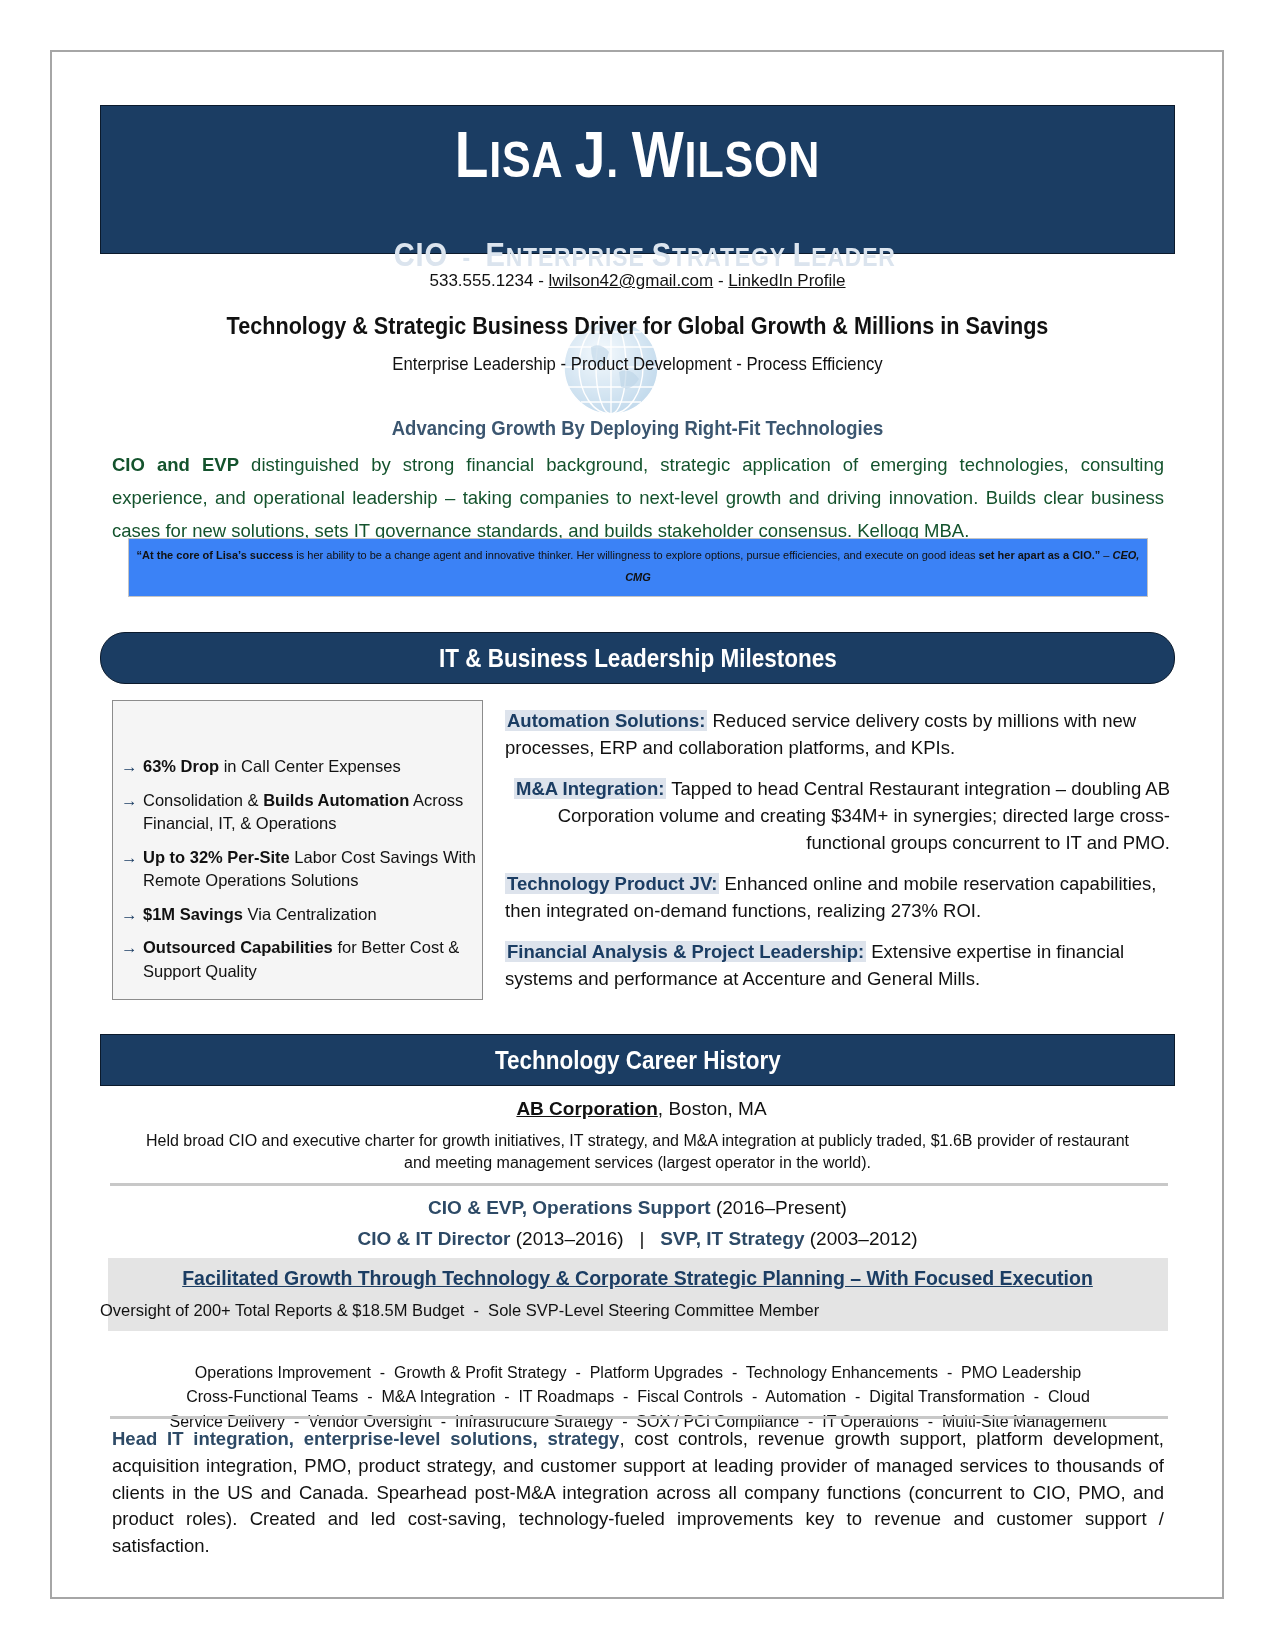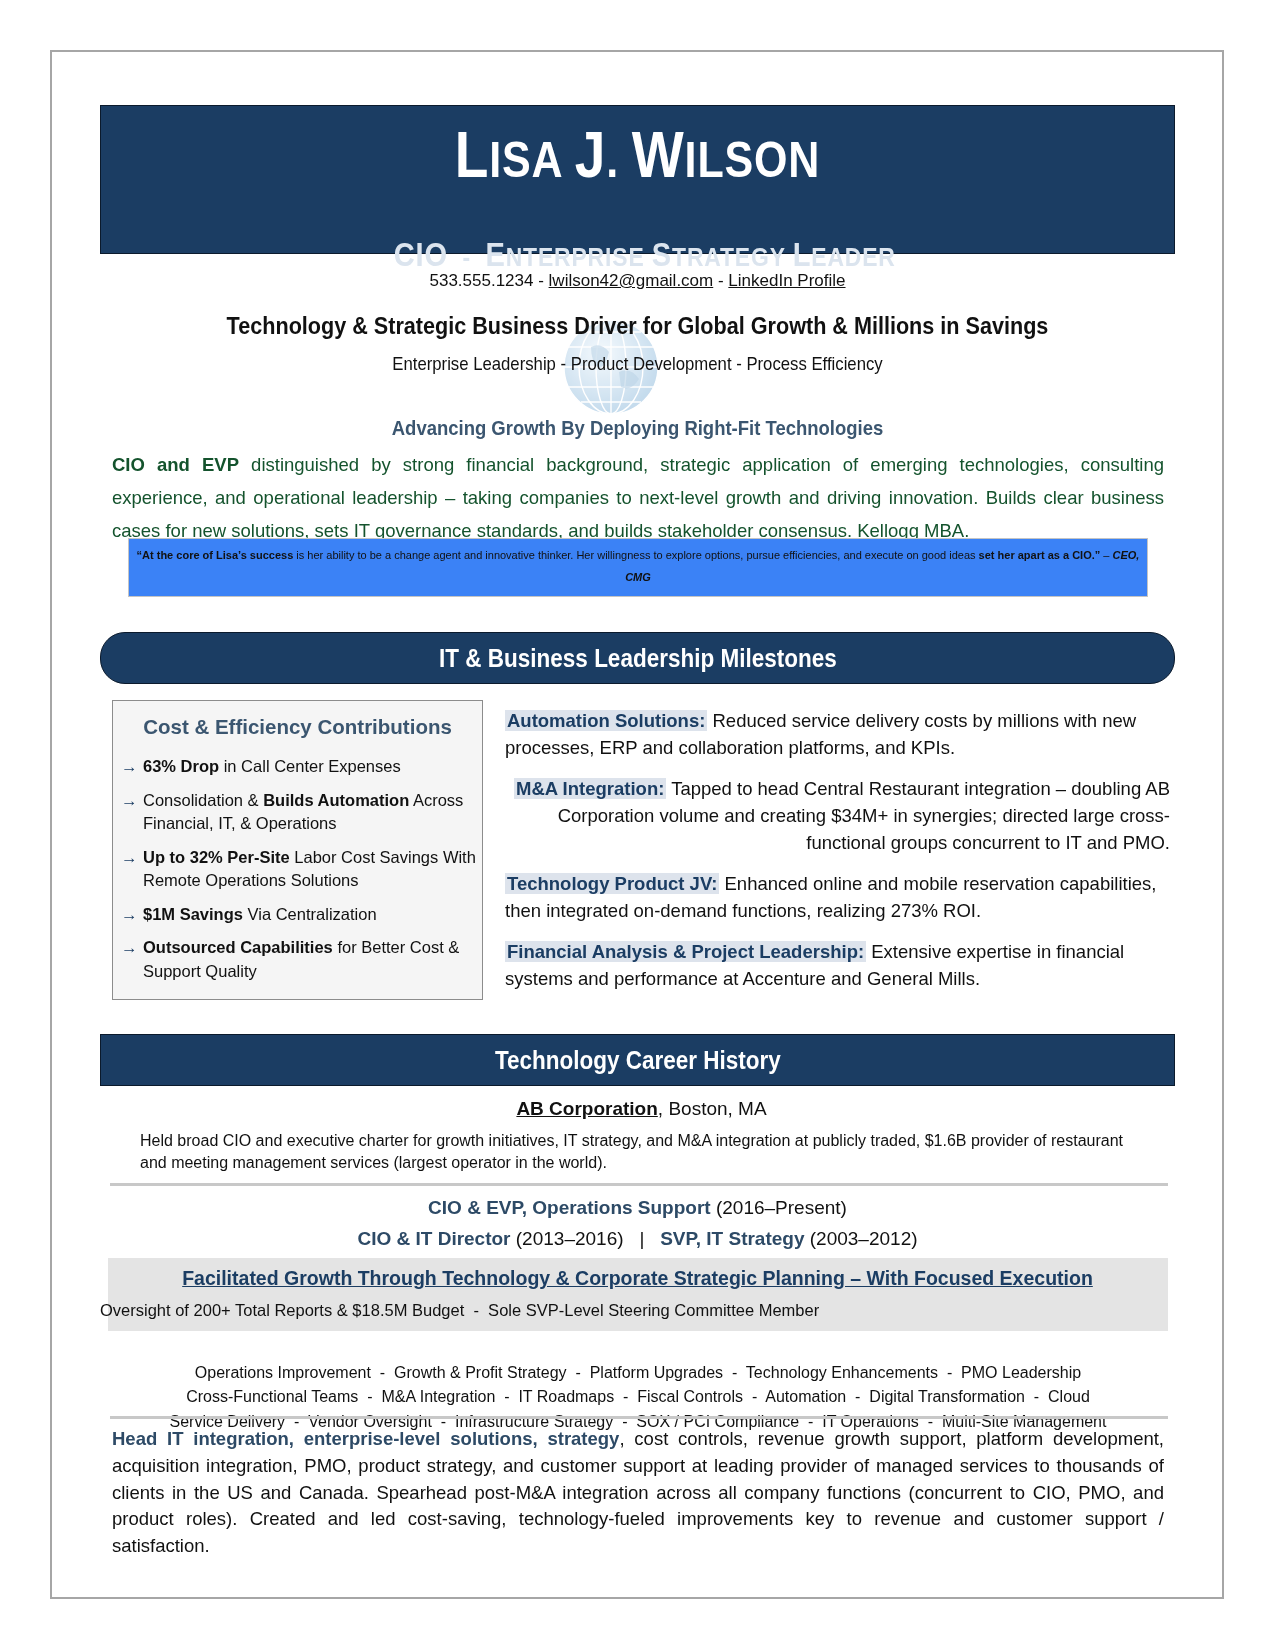--- a/index.html
+++ b/index.html
@@ -25,21 +25,21 @@
   .section-bar span { display: inline-block; transform: scaleX(0.9); }
   .left-box { left: 112px; top: 700px; width: 371px; height: 300px; background: #f5f5f5; border: 1.5px solid #8c8c8c; box-sizing: border-box; }
   .lb-title { position: absolute; left: 0; top: 14px; width: 100%; text-align: center; font-size: 20.5px; font-weight: bold; color: #3b5670; }
   .lb-list { position: absolute; left: 8px; top: 54px; width: 360px; margin: 0; padding: 0; list-style: none; font-size: 16.5px; line-height: 23.5px; }
   .lb-list li { position: relative; padding-left: 22px; margin-bottom: 10px; color: #111; }
   .lb-list .arrow { position: absolute; left: 0; top: 0; color: #1b3d63; font-weight: bold; }
   .ms { position: absolute; left: 505px; width: 665px; font-size: 18.5px; line-height: 27px; color: #111; }
   .ms-label { background: #dde3ec; color: #1b3d63; font-weight: bold; padding: 0 2px; }
   .company { left: 104px; top: 1098px; width: 1075px; text-align: center; font-size: 19px; }
   .company u { font-weight: bold; }
-  .co-desc { left: 140px; top: 1130px; width: 995px; text-align: left; font-size: 16px; line-height: 22px; }
+  .co-desc { left: 140px; top: 1130px; width: 995px; text-align: center; font-size: 16px; line-height: 22px; }
   .rule { left: 110px; width: 1058px; height: 3px; background: #c8c8c8; }
   .role { left: 100px; width: 1075px; text-align: center; font-size: 19px; color: #111; }
   .role b { color: #2d4a66; }
   .shade { left: 108px; top: 1258px; width: 1060px; height: 73px; background: #e4e4e4; }
   .shade-title { left: 100px; top: 1267px; width: 1075px; text-align: center; font-size: 19.5px; font-weight: bold; color: #1b3d63; }
   .shade-title span { text-decoration: underline; }
   .shade-sub { left: 100px; top: 1301px; width: 1075px; text-align: left; font-size: 16.5px; color: #111; }
   .keywords { left: 108px; top: 1336px; width: 1060px; text-align: center; font-size: 16px; line-height: 24.5px; }
   .final-para { left: 112px; top: 1426px; width: 1052px; font-size: 18.5px; line-height: 26.8px; text-align: justify; }
   .final-para b { color: #2d4a66; }
@@ -85,21 +85,20 @@
 <div class="abs subtag">Enterprise Leadership - Product Development - Process Efficiency</div>
 <div class="abs advancing">Advancing Growth By Deploying Right-Fit Technologies</div>
 
 <div class="abs summary"><b>CIO and EVP</b><span> distinguished by strong financial background, strategic application of emerging technologies, consulting experience, and operational leadership – taking companies to next-level growth and driving innovation. Builds clear business cases for new solutions, sets IT governance standards, and builds stakeholder consensus. Kellogg MBA.</span></div>
 
 <div class="abs quote-box"><b>“At the core of Lisa’s success</b><span> is her ability to be a change agent and innovative thinker. Her willingness to explore options, pursue efficiencies, and execute on good ideas </span><b>set her apart as a CIO.”</b><span> – </span><span class="quote-attrib">CEO, CMG</span></div>
 
 <div class="abs section-bar" style="top:632px;border-radius:25px;"><span>IT &amp; Business Leadership Milestones</span></div>
 
 <div class="abs left-box">
-  <div class="lb-title">Cost &amp; Efficiency Contributions</div>
   <ul class="lb-list">
     <li><span class="arrow">→</span><span></span><b>63% Drop</b><span> in Call Center Expenses</span></li>
     <li><span class="arrow">→</span><span>Consolidation &amp; </span><b>Builds Automation</b><span> Across Financial, IT, &amp; Operations</span></li>
     <li><span class="arrow">→</span><span></span><b>Up to 32% Per-Site</b><span> Labor Cost Savings With Remote Operations Solutions</span></li>
     <li><span class="arrow">→</span><span></span><b>$1M Savings</b><span> Via Centralization</span></li>
     <li><span class="arrow">→</span><span></span><b>Outsourced Capabilities</b><span> for Better Cost &amp; Support Quality</span></li>
   </ul>
 </div>
 
 <div class="ms" style="top:707px;"><span class="ms-label">Automation Solutions:</span><span>  Reduced service delivery costs by millions with new processes, ERP and collaboration platforms, and KPIs.</span></div>

